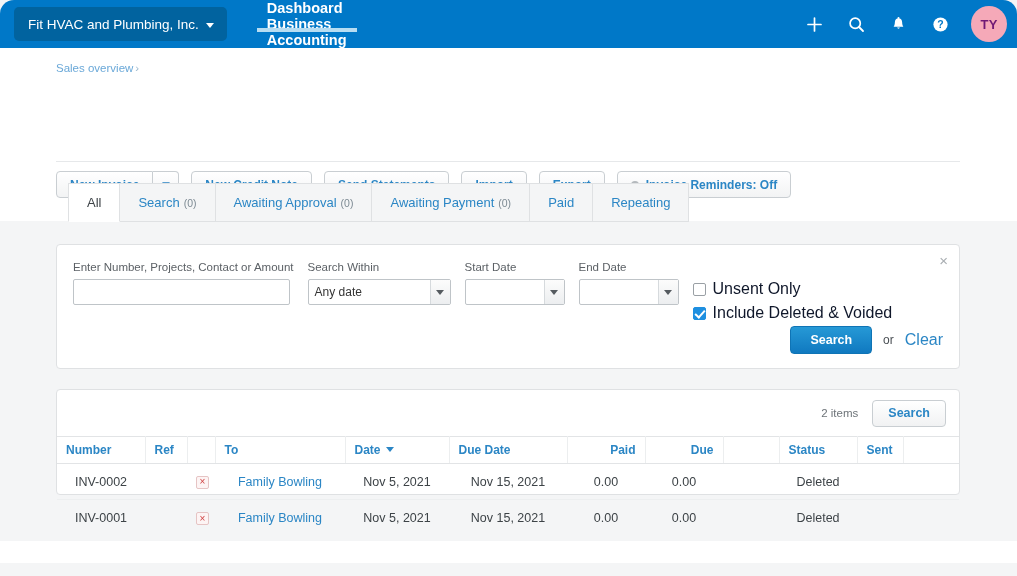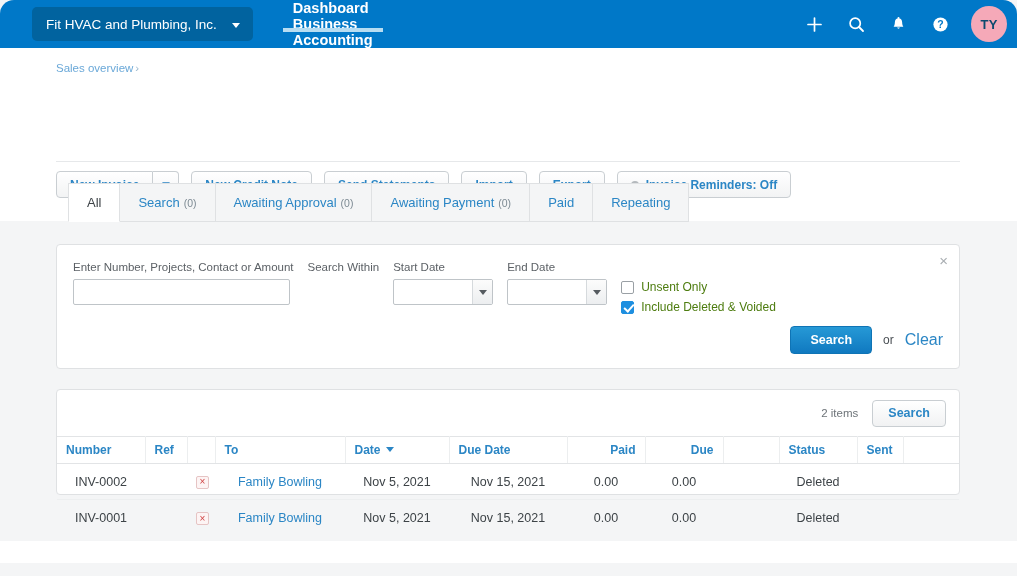--- a/index.html
+++ b/index.html
@@ -18,28 +18,28 @@
     left: 0; top: 0;
     width: 1017px;
     height: 48px;
     background: #0078c8;
     border-top-left-radius: 14px;
     border-top-right-radius: 14px;
     display: flex;
     align-items: center;
   }
   .org-pill {
-    margin-left: 32px;
+    margin-left: 14px;
     height: 34px;
     padding: 0 13px 0 14px;
     background: #01639f;
     border-radius: 5px;
     display: flex;
     align-items: center;
-    gap: 15px;
+    gap: 7px;
     color: #ffffff;
     font-size: 13.5px;
     white-space: nowrap;
     cursor: pointer;
   }
   .caret-down {
     width: 0; height: 0;
     border-left: 4.5px solid transparent;
     border-right: 4.5px solid transparent;
     border-top: 5.5px solid #ffffff;
@@ -84,21 +84,21 @@
     align-items: center;
     justify-content: center;
     cursor: pointer;
     color: #fff;
   }
   .nav-icon-btn svg { display: block; }
   .avatar {
     width: 36px; height: 36px;
     border-radius: 50%;
     background: #f5a9b8;
-    color: #0c4a6e;
+    color: #701a75;
     font-size: 13px;
     font-weight: bold;
     display: flex;
     align-items: center;
     justify-content: center;
     margin-left: 8px;
     cursor: pointer;
     letter-spacing: .2px;
   }
 
@@ -307,22 +307,22 @@
   .checks {
     display: flex;
     flex-direction: column;
     gap: 6px;
     padding-top: 19px;
   }
   .check-row {
     display: flex;
     align-items: center;
     gap: 7px;
-    font-size: 12px;
-    color: #4d7c0f;
+    font-size: 16px;
+    color: #0f172a;
     cursor: pointer;
   }
   .cbox {
     width: 13px; height: 13px;
     border: 1px solid #9aa0a5;
     border-radius: 2px;
     background: #fff;
     flex: 0 0 auto;
   }
   .cbox.checked {
@@ -591,20 +591,26 @@
     <div class="panel-close">×</div>
 
     <div class="fields-row">
       <div>
         <label class="field-label">Enter Number, Projects, Contact or Amount</label>
         <input class="txt-input" type="text" value="" style="">
       </div>
 
       <div>
         <label class="field-label">Search Within</label>
+        <div class="select-box w-sw">
+          <span class="sel-text">Any date</span>
+          <span class="sel-arrow">
+              <i></i>
+            </span>
+        </div>
       </div>
 
       <div>
         <label class="field-label">Start Date</label>
         <div class="select-box w-date">
           <span class="sel-text"></span>
           <span class="sel-arrow">
               <i></i>
             </span>
         </div>

